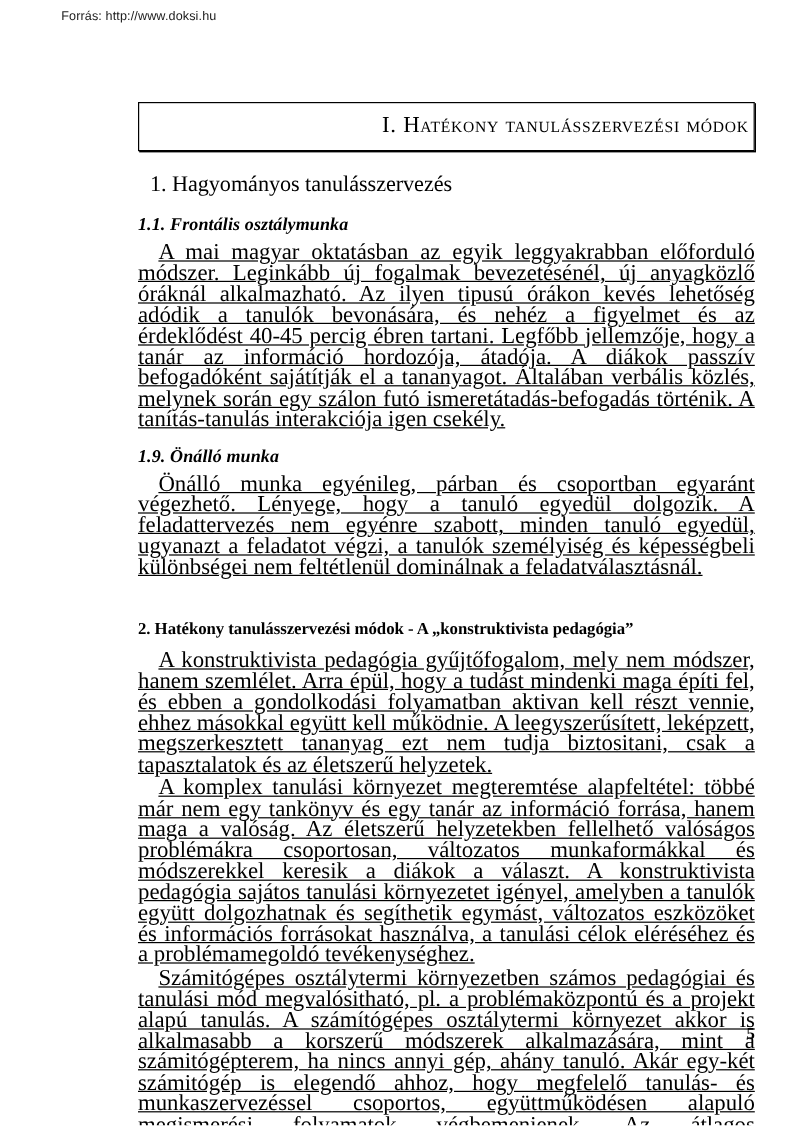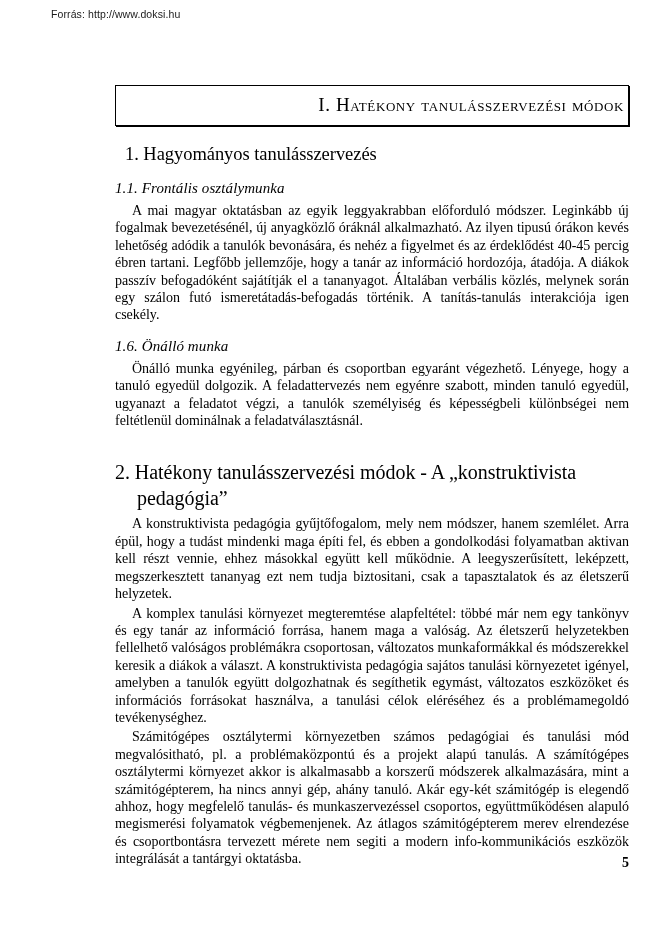--- a/index.html
+++ b/index.html
@@ -59,43 +59,44 @@
     margin: 17px 0 0 10px;
     font-size: 18.5px;
     line-height: 23px;
     font-weight: normal;
     letter-spacing: -0.05px;
   }
   h2.h-sub {
     margin: 13px 0 0 0;
     font-size: 15px;
     line-height: 19px;
-    font-weight: normal;
+    font-weight: bold;
     font-style: italic;
     letter-spacing: 0.1px;
   }
   h1.h-major {
     margin: 30px 0 0 0;
     padding-left: 22px;
     text-indent: -22px;
-    font-size: 20px;
+    font-size: 14px;
     line-height: 26px;
-    font-weight: normal;
+    font-weight: bold;
     letter-spacing: -0.05px;
   }
 
   
   p.body {
     margin: 4px 0 0 0;
-    font-size: 14px;
+    font-size: 19px;
     line-height: 17.4px;
     text-align: justify;
     text-indent: 17px;
     hyphens: manual;
     letter-spacing: -0.02px;
+    text-decoration: underline;
   }
   p.body.tight {
     margin-top: 2px;
   }
   .block-gap {
     margin-top: 14px;
   }
   .block-gap-sm {
     margin-top: 8px;
   }
@@ -124,21 +125,21 @@
     <div class="chapter-box">
       <div class="chapter-title">I. Hatékony tanulásszervezési módok</div>
     </div>
 
     <h1 class="h-num">1. Hagyományos tanulásszervezés</h1>
 
     <h2 class="h-sub">1.1. Frontális osztálymunka</h2>
 
     <p class="body">A mai magyar oktatásban az egyik leggyakrabban előforduló módszer. Leginkább új fogalmak bevezetésénél, új anyagközlő óráknál alkalmazható. Az ilyen tipusú órákon kevés lehetőség adódik a tanulók bevonására, és nehéz a figyelmet és az érdeklődést 40-45 percig ébren tartani. Legfőbb jellemzője, hogy a tanár az információ hordozója, átadója. A diákok passzív befogadóként sajátítják el a tananyagot. Általában verbális közlés, melynek során egy szálon futó ismeretátadás-befogadás történik. A tanítás-tanulás interakciója igen csekély.</p>
 
-    <h2 class="h-sub block-gap-sm">1.6. Önálló munka</h2>
+    <h2 class="h-sub block-gap-sm">1.9. Önálló munka</h2>
 
     <p class="body">Önálló munka egyénileg, párban és csoportban egyaránt végezhető. Lényege, hogy a tanuló egyedül dolgozik. A feladattervezés nem egyénre szabott, minden tanuló egyedül, ugyanazt a feladatot végzi, a tanulók személyiség és képességbeli különbségei nem feltétlenül dominálnak a feladatválasztásnál.</p>
 
     <h1 class="h-major">2. Hatékony tanulásszervezési módok - A „konstruktivista pedagógia”</h1>
 
     <p class="body block-gap">A konstruktivista pedagógia gyűjtőfogalom, mely nem módszer, hanem szemlélet. Arra épül, hogy a tudást mindenki maga építi fel, és ebben a gondolkodási folyamatban aktivan kell részt vennie, ehhez másokkal együtt kell működnie. A leegyszerűsített, leképzett, megszerkesztett tananyag ezt nem tudja biztositani, csak a tapasztalatok és az életszerű helyzetek.</p>
 
     <p class="body tight">A komplex tanulási környezet megteremtése alapfeltétel: többé már nem egy tankönyv és egy tanár az információ forrása, hanem maga a valóság. Az életszerű helyzetekben fellelhető valóságos problémákra csoportosan, változatos munkaformákkal és módszerekkel keresik a diákok a választ. A konstruktivista pedagógia sajátos tanulási környezetet igényel, amelyben a tanulók együtt dolgozhatnak és segíthetik egymást, változatos eszközöket és információs forrásokat használva, a tanulási célok eléréséhez és a problémamegoldó tevékenységhez.</p>
 
     <p class="body tight">Számitógépes osztálytermi környezetben számos pedagógiai és tanulási mód megvalósitható, pl. a problémaközpontú és a projekt alapú tanulás. A számítógépes osztálytermi környezet akkor is alkalmasabb a korszerű módszerek alkalmazására, mint a számitógépterem, ha nincs annyi gép, ahány tanuló. Akár egy-két számitógép is elegendő ahhoz, hogy megfelelő tanulás- és munkaszervezéssel csoportos, együttműködésen alapuló megismerési folyamatok végbemenjenek. Az átlagos számitógépterem merev elrendezése és csoportbontásra tervezett mérete nem segiti a modern info-kommunikációs eszközök integrálását a tantárgyi oktatásba.</p>

